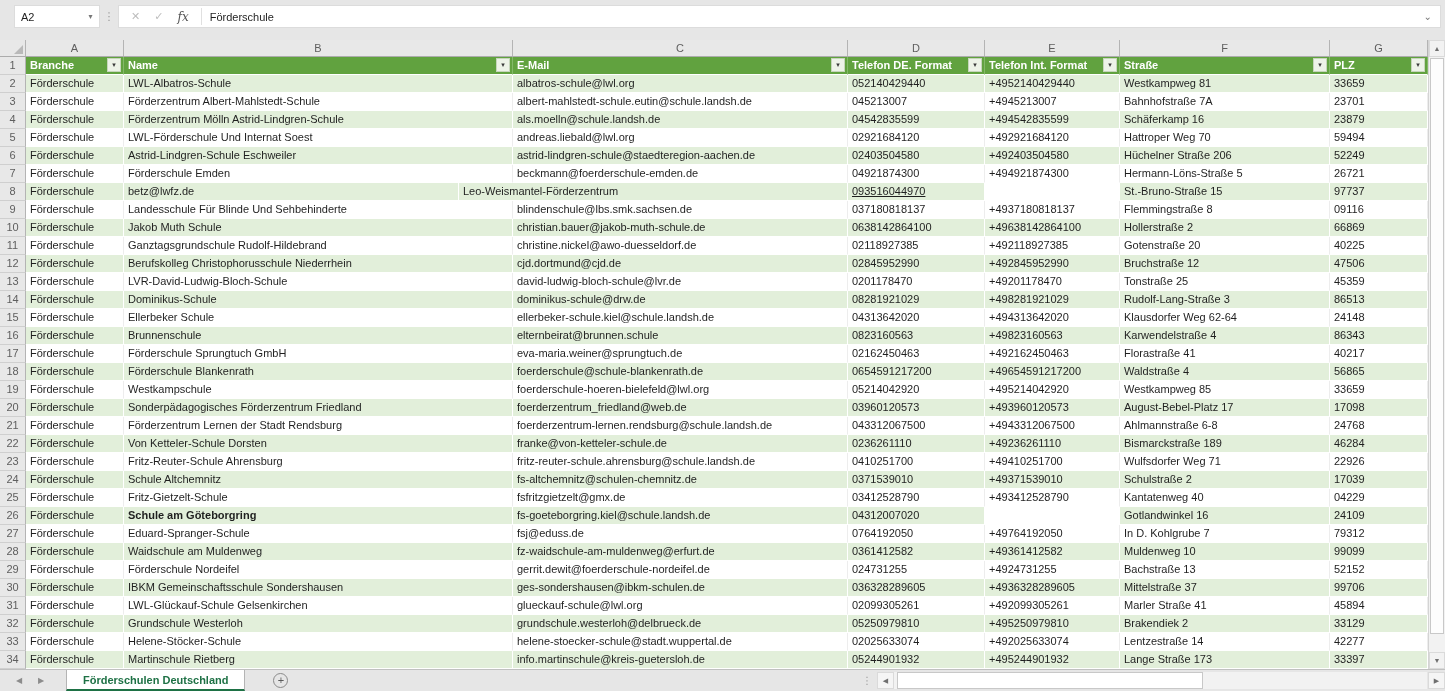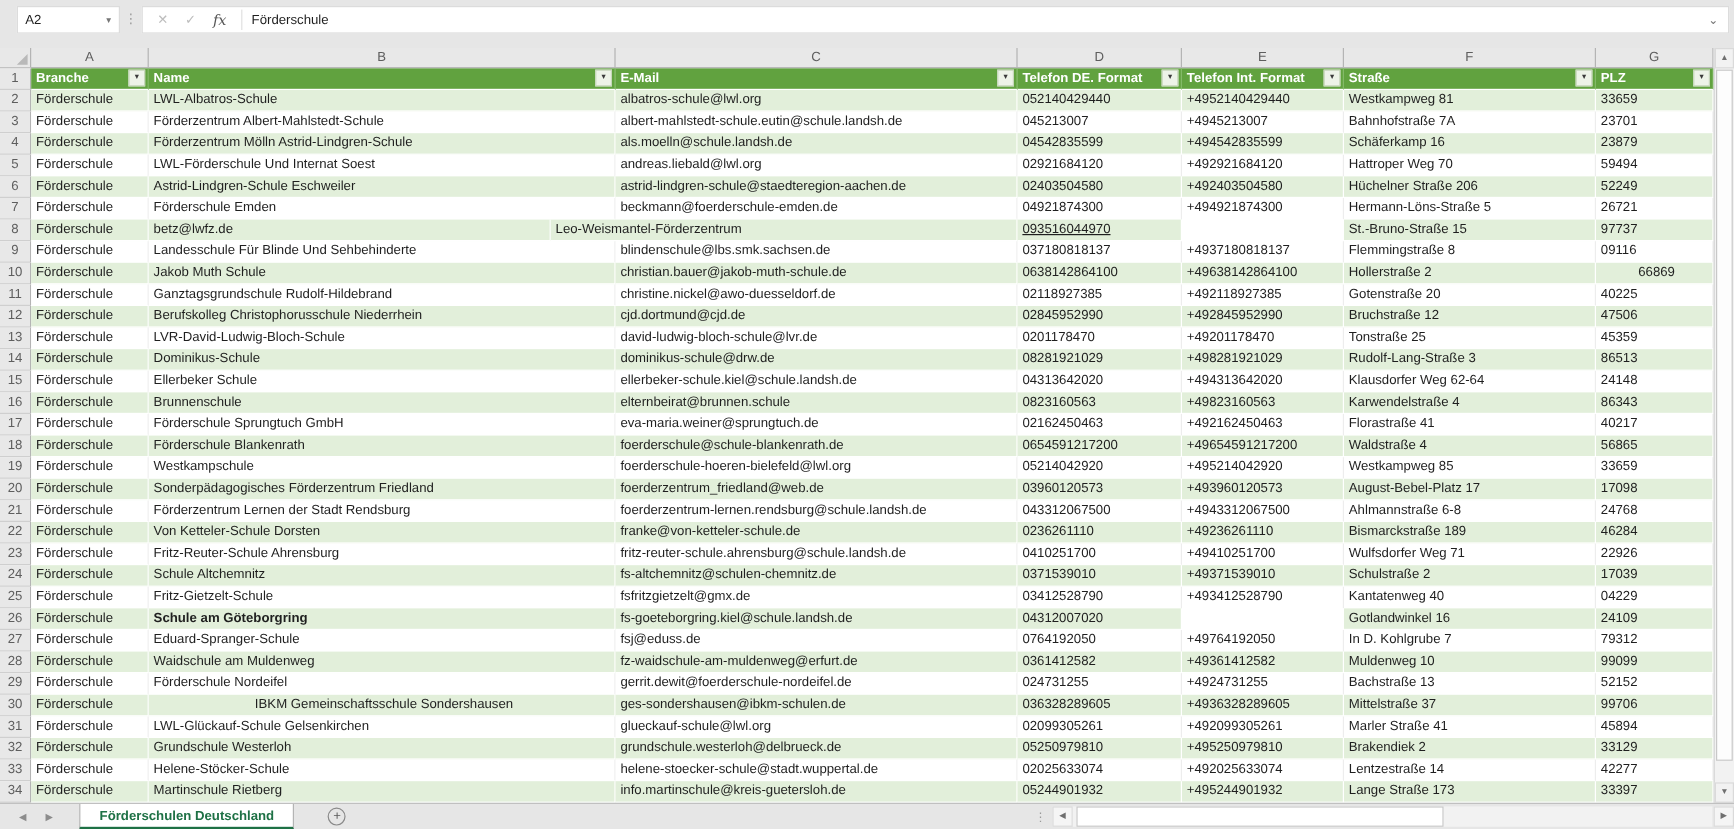--- a/index.html
+++ b/index.html
@@ -235,21 +235,21 @@
         <div class="cell dcell" style="width: 98px;">09116</div>
       </div>
       <div class="row band">
         <div class="rownum">10</div>
         <div class="cell dcell" style="width: 98px;">Förderschule</div>
         <div class="cell dcell" style="width: 389px;">Jakob Muth Schule</div>
         <div class="cell dcell" style="width: 335px;">christian.bauer@jakob-muth-schule.de</div>
         <div class="cell dcell" style="width: 137px;">0638142864100</div>
         <div class="cell dcell" style="width: 135px;">+49638142864100</div>
         <div class="cell dcell" style="width: 210px;">Hollerstraße 2</div>
-        <div class="cell dcell" style="width: 98px; text-align: center;">66869</div>
+        <div class="cell dcell" style="width: 98px;">66869</div>
       </div>
       <div class="row plain">
         <div class="rownum">11</div>
         <div class="cell dcell" style="width: 98px;">Förderschule</div>
         <div class="cell dcell" style="width: 389px;">Ganztagsgrundschule Rudolf-Hildebrand</div>
         <div class="cell dcell" style="width: 335px;">christine.nickel@awo-duesseldorf.de</div>
         <div class="cell dcell" style="width: 137px;">02118927385</div>
         <div class="cell dcell" style="width: 135px;">+492118927385</div>
         <div class="cell dcell" style="width: 210px;">Gotenstraße 20</div>
         <div class="cell dcell" style="width: 98px;">40225</div>
@@ -430,21 +430,21 @@
         <div class="cell dcell" style="width: 389px;">Förderschule Nordeifel</div>
         <div class="cell dcell" style="width: 335px;">gerrit.dewit@foerderschule-nordeifel.de</div>
         <div class="cell dcell" style="width: 137px;">024731255</div>
         <div class="cell dcell" style="width: 135px;">+4924731255</div>
         <div class="cell dcell" style="width: 210px;">Bachstraße 13</div>
         <div class="cell dcell" style="width: 98px;">52152</div>
       </div>
       <div class="row band">
         <div class="rownum">30</div>
         <div class="cell dcell" style="width: 98px;">Förderschule</div>
-        <div class="cell dcell" style="width: 389px; text-align: center;">IBKM Gemeinschaftsschule Sondershausen</div>
+        <div class="cell dcell" style="width: 389px;">IBKM Gemeinschaftsschule Sondershausen</div>
         <div class="cell dcell" style="width: 335px;">ges-sondershausen@ibkm-schulen.de</div>
         <div class="cell dcell" style="width: 137px;">036328289605</div>
         <div class="cell dcell" style="width: 135px;">+4936328289605</div>
         <div class="cell dcell" style="width: 210px;">Mittelstraße 37</div>
         <div class="cell dcell" style="width: 98px;">99706</div>
       </div>
       <div class="row plain">
         <div class="rownum">31</div>
         <div class="cell dcell" style="width: 98px;">Förderschule</div>
         <div class="cell dcell" style="width: 389px;">LWL-Glückauf-Schule Gelsenkirchen</div>

